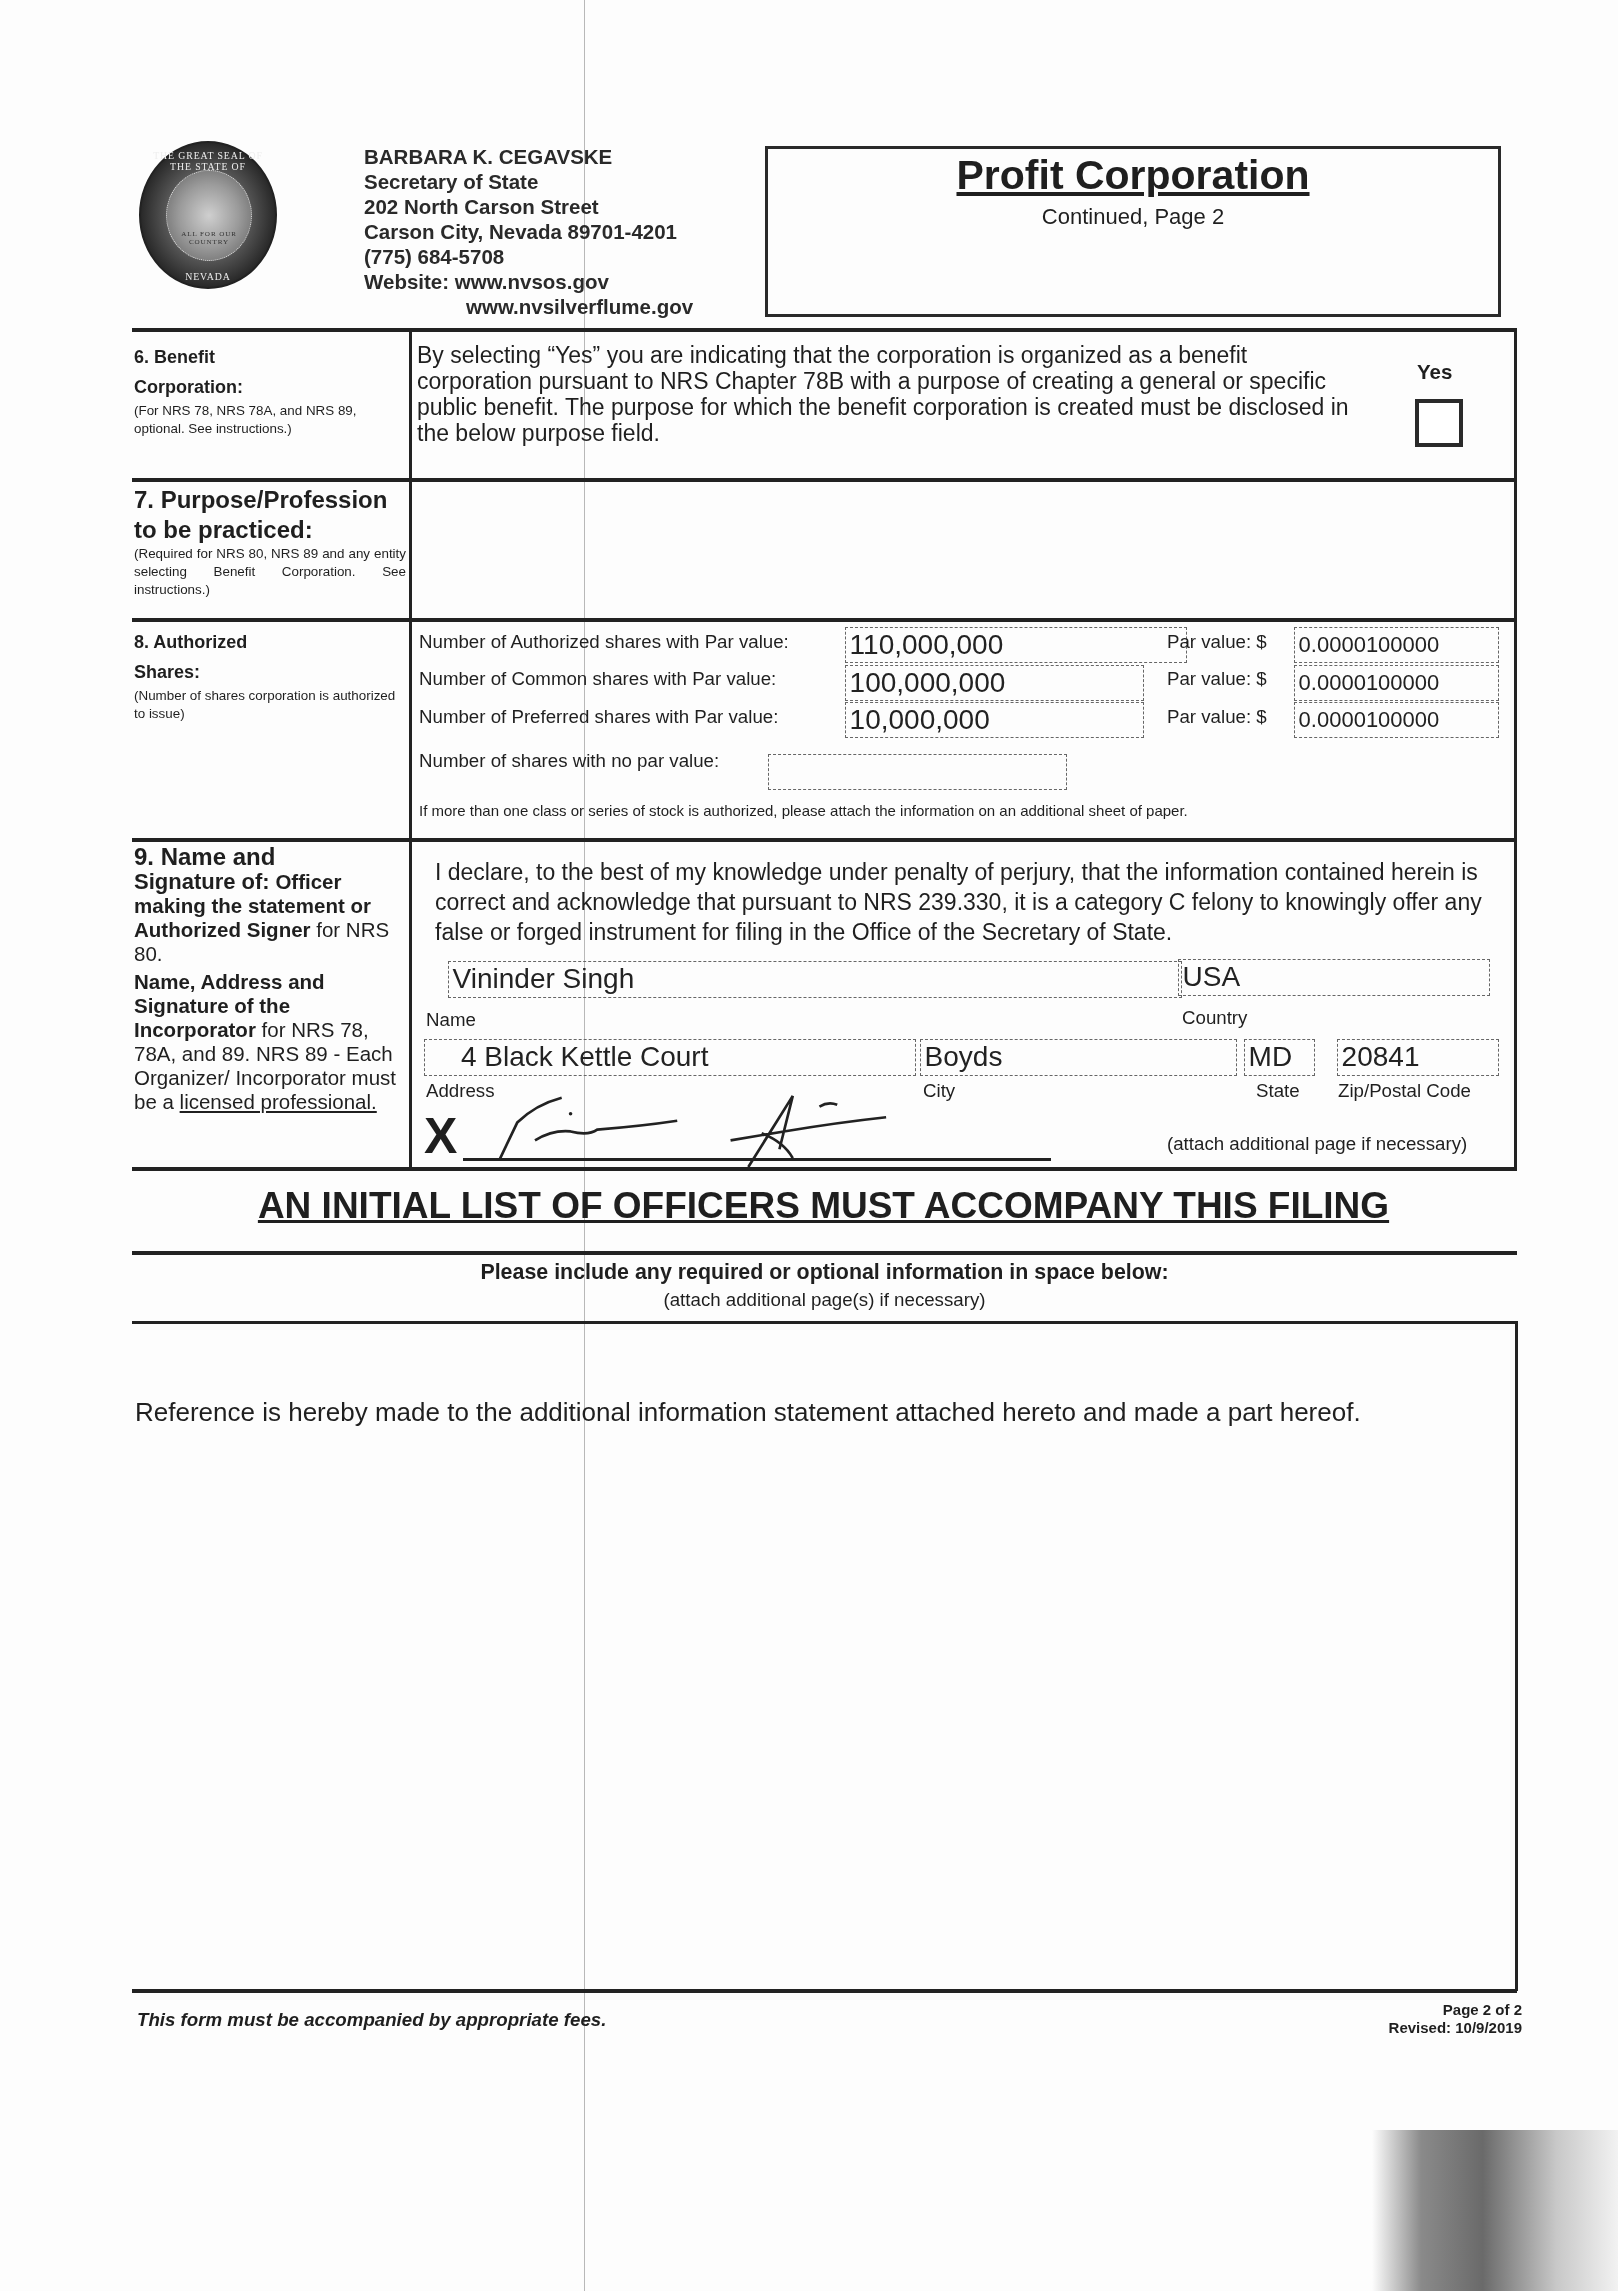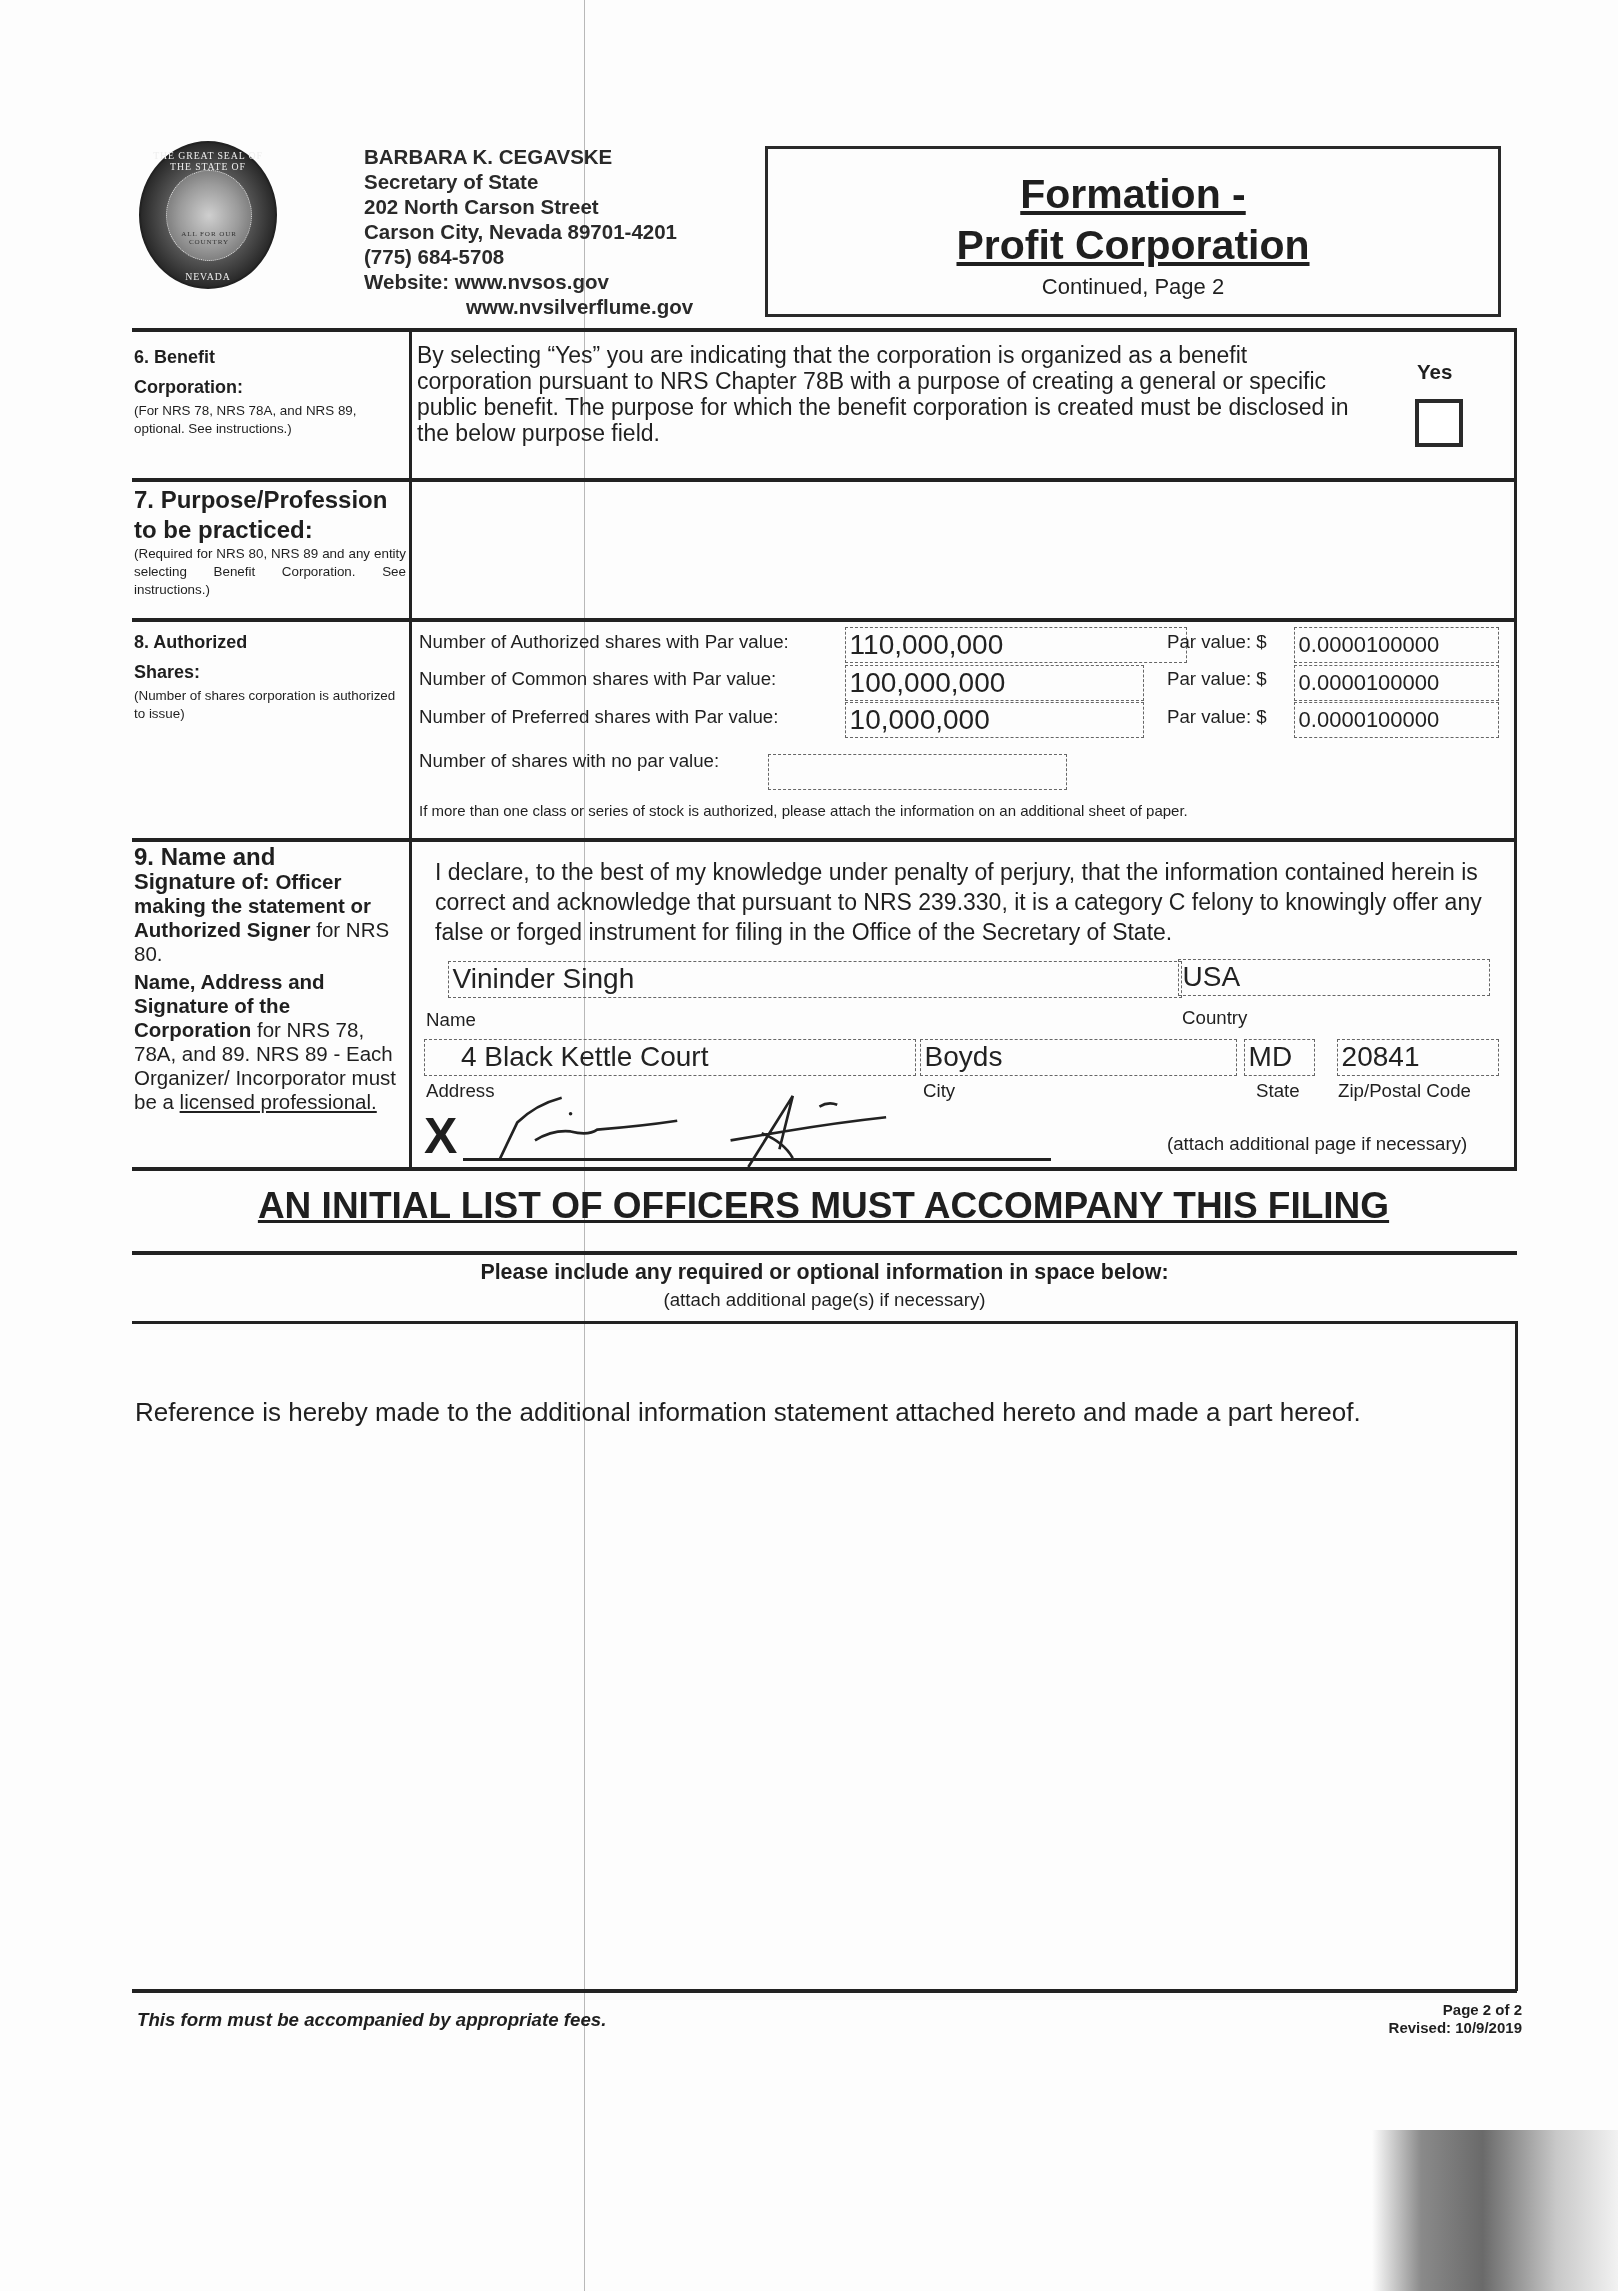--- a/index.html
+++ b/index.html
@@ -65,21 +65,20 @@
   <div>BARBARA K. CEGAVSKE</div>
   <div>Secretary of State</div>
   <div>202 North Carson Street</div>
   <div>Carson City, Nevada 89701-4201</div>
   <div>(775) 684-5708</div>
   <div>Website: www.nvsos.gov</div>
   <div style="padding-left:102px;">www.nvsilverflume.gov</div>
 </div>
 
 <div class="abs titlebox">
-  <div class="title1">Formation -</div>
   <div class="title2">Profit Corporation</div>
   <div class="title3">Continued, Page 2</div>
 </div>
 
 <div class="hline" style="left:132px;top:328px;width:1385px;height:3.6px;"></div>
 <div class="vline" style="left:409px;top:330px;width:2.7px;height:839px;"></div>
 <div class="vline" style="left:1514px;top:330px;width:2.7px;height:839px;"></div>
 <div class="hline" style="left:132px;top:478px;width:1385px;height:3.6px;"></div>
 <div class="hline" style="left:132px;top:618px;width:1385px;height:3.6px;"></div>
 <div class="hline" style="left:132px;top:838px;width:1385px;height:3.6px;"></div>
@@ -129,21 +128,21 @@
 
 <div class="abs" style="left:134px;top:843px;width:276px;font-size:20.5px;line-height:24px;">
   <div style="font-weight:bold;font-size:24px;line-height:27px;">9. Name and</div>
   <div>
     <b style="font-size:22px;">Signature of:</b>
     <b>Officer making the statement or Authorized Signer</b>
     <span>for NRS 80.</span>
   </div>
   <div style="margin-top:3.6px;">
     <b>Name, Address and Signature of the</b>
-    <b>Corporation</b>
+    <b>Incorporator</b>
     <span>for NRS 78, 78A, and 89. NRS 89 - Each Organizer/ Incorporator must be a</span>
     <span style="text-decoration:underline;">licensed professional.</span>
   </div>
 </div>
 
 <div class="abs" style="left:435px;top:857px;width:1069px;font-size:23px;line-height:30px;">I declare, to the best of my knowledge under penalty of perjury, that the information contained herein is correct and acknowledge that pursuant to NRS 239.330, it is a category C felony to knowingly offer any false or forged instrument for filing in the Office of the Secretary of State.</div>
 
 <div class="field" style="left:448px;top:961px;width:734px;height:37px;">Vininder Singh</div>
 <div class="field" style="left:1178px;top:959px;width:312px;height:37px;">USA</div>
 <div class="field-label" style="left:426px;top:1009px;">Name</div>

